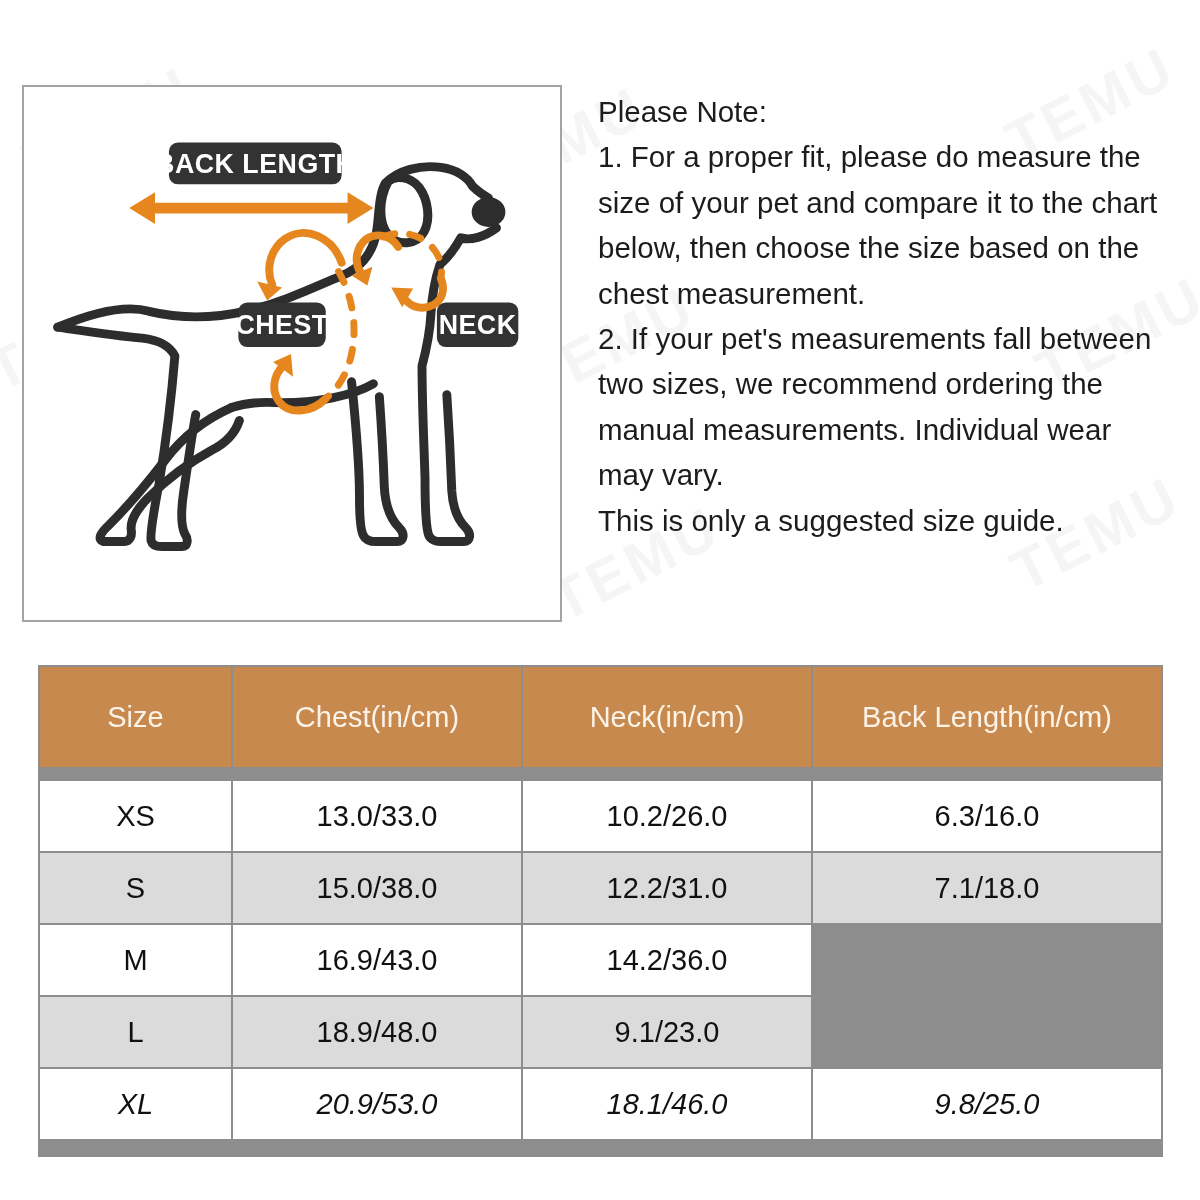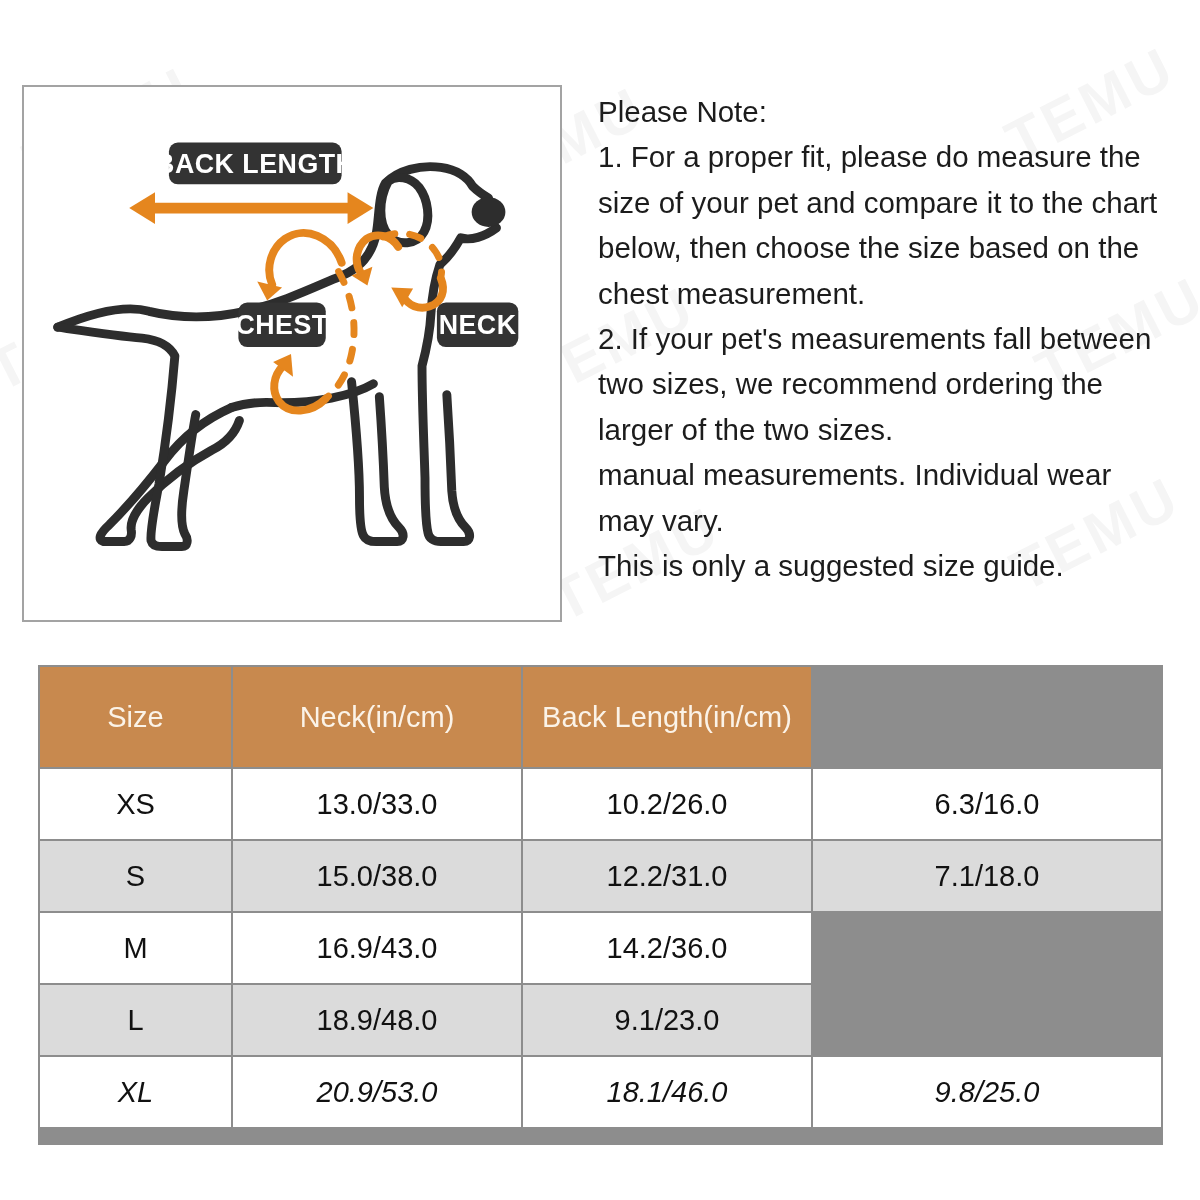--- a/index.html
+++ b/index.html
@@ -42,21 +42,21 @@
   .note-line{height:45.4px;line-height:45.4px;white-space:nowrap;}
 
   
   .size-table{
     position:absolute;left:38px;top:665px;width:1125px;
     border:2px solid #8d8d8d;background:#8d8d8d;box-sizing:border-box;
   }
   .thead,.tr{
     display:grid;grid-template-columns:191px 288px 288px 348px;gap:2px;
   }
-  .thead{height:100px;margin-bottom:2px;}
+  .thead{height:100px;margin-bottom:14px;}
   .tr{height:70px;margin-bottom:2px;}
   .tbody .tr:last-child{margin-bottom:16px;font-style:italic;}
   .th{
     background:var(--header-bg,#C8894E);color:#FBF3E8;
     display:flex;align-items:center;justify-content:center;font-size:29px;
   }
   .td{
     background:#ffffff;color:#111;
     display:flex;align-items:center;justify-content:center;font-size:29px;
   }
@@ -155,30 +155,30 @@
 
   <div class="notes">
     <div class="note-line">Please Note:</div>
     <div>
         <div class="note-line">1. For a proper fit, please do measure the</div>
         <div class="note-line">size of your pet and compare it to the chart</div>
         <div class="note-line">below, then choose the size based on the</div>
         <div class="note-line">chest measurement.</div>
         <div class="note-line">2. If your pet's measurements fall between</div>
         <div class="note-line">two sizes, we recommend ordering the</div>
-        <div class="note-line">larger of the two sizes.</div>
         <div class="note-line">manual measurements. Individual wear</div>
         <div class="note-line">may vary.</div>
         <div class="note-line">This is only a suggested size guide.</div>
       </div>
   </div>
 
   <div class="size-table">
     <div class="thead">
         <div class="th">Size</div>
+        <div class="th">Chest(in/cm)</div>
         <div class="th">Neck(in/cm)</div>
         <div class="th">Back Length(in/cm)</div>
       </div>
     <div class="tbody">
         <div class="tr">
         <div class="td">XS</div>
         <div class="td">13.0/33.0</div>
         <div class="td">10.2/26.0</div>
         <div class="td">6.3/16.0</div>
       </div>

